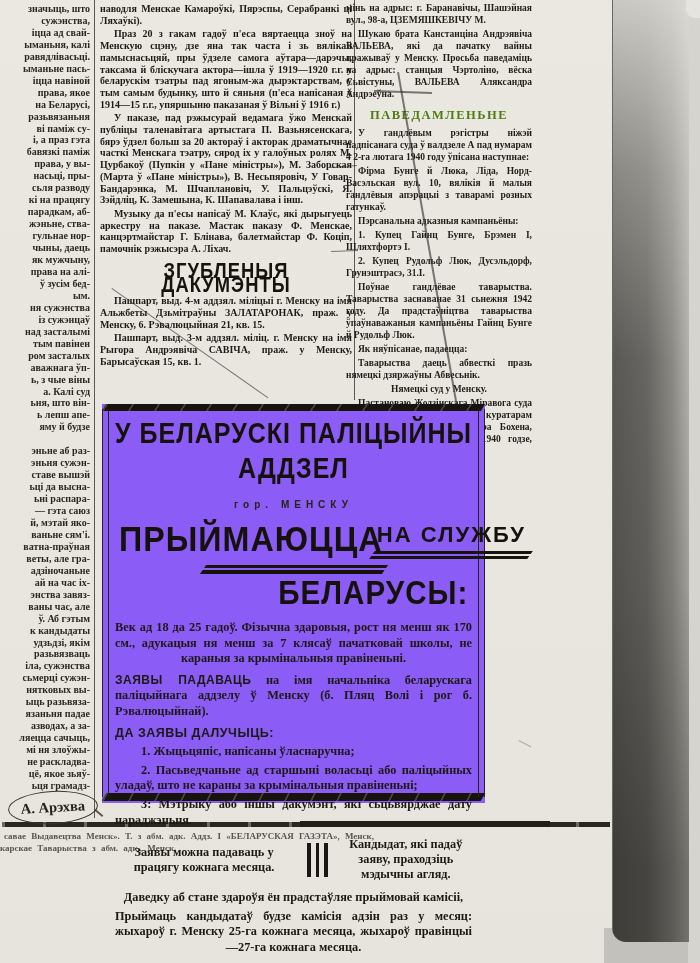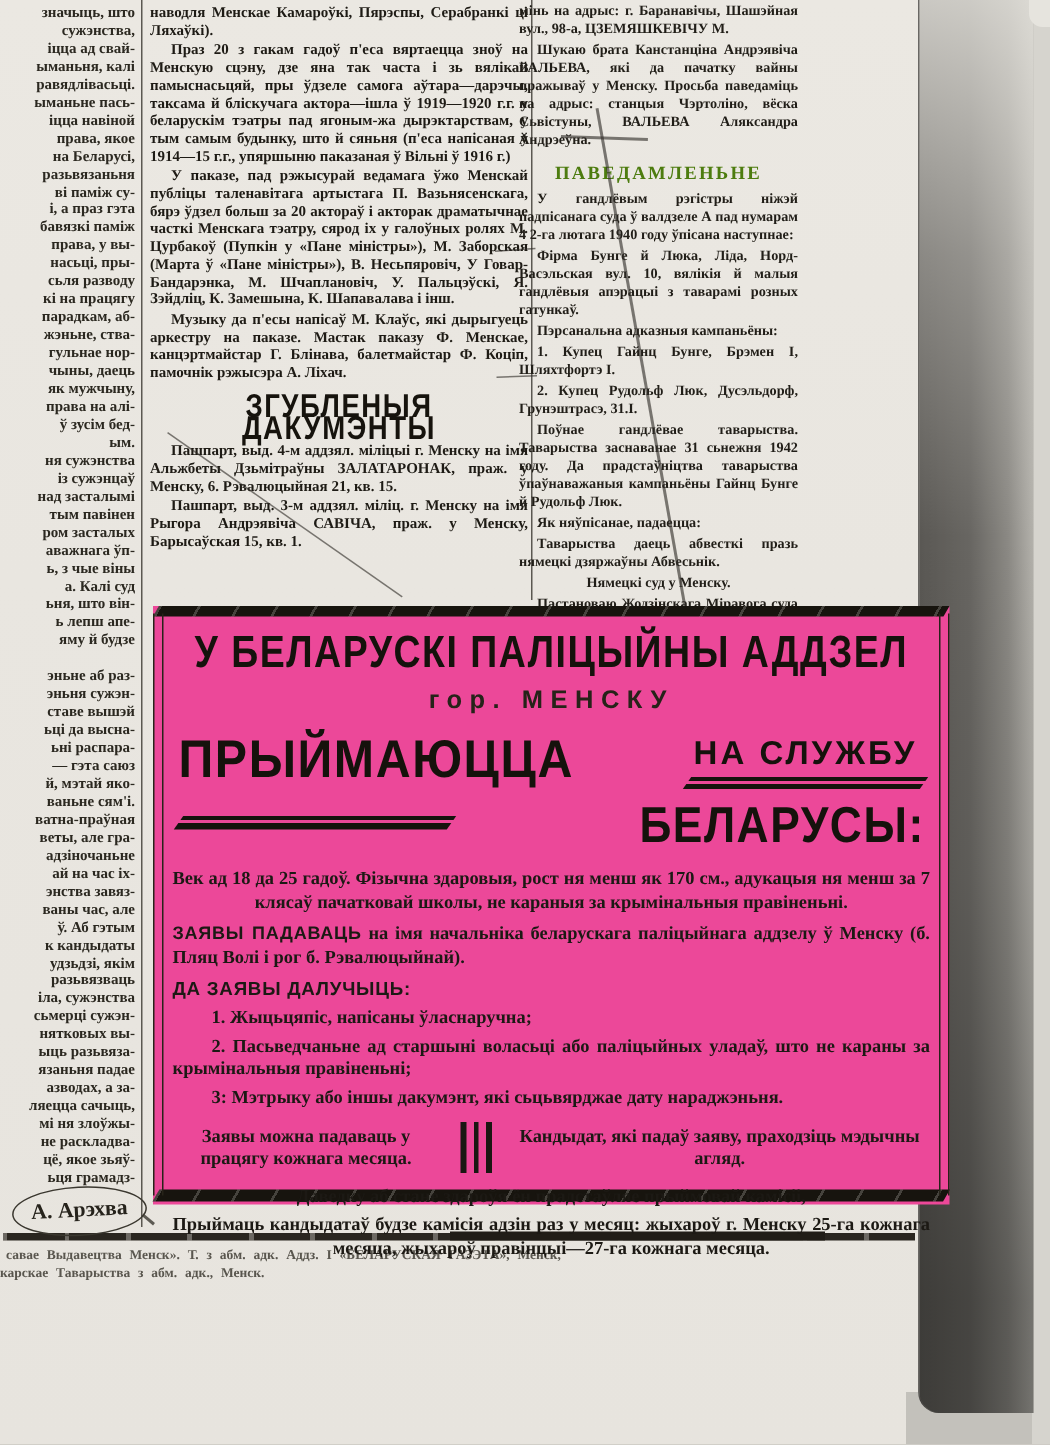--- a/index.html
+++ b/index.html
@@ -34,43 +34,43 @@
            transform:scale(1.02,1.22);transform-origin:center;}
   
   .col-right{position:absolute;left:346px;top:2px;width:186px;font-size:9.5px;line-height:12px;
            font-weight:700;color:#211e18;text-align:justify;}
   .col-right p{margin:0 0 2px 0;text-indent:12px;}
   .col-right p.cont{text-indent:0;}
   .col-right p.center{text-indent:0;text-align:center;}
   .pav-head{margin:9px 0 6px 0;text-align:center;font-weight:700;font-size:12.5px;
            letter-spacing:1.5px;color:#4d7c0f;}
   
-  .ad{position:absolute;left:102px;top:404px;width:531px;height:399px;background:#ec4899;z-index:3;}
+  .ad{position:absolute;left:102px;top:404px;width:383px;height:399px;background:#8b5cf6;z-index:3;}
   .ad-bar{position:absolute;left:2px;right:2px;height:7px;background:#17140e;
           transform:skewX(-30deg);
           background-image:repeating-linear-gradient(90deg,rgba(236,233,227,.22) 0 2px,transparent 2px 26px);}
   .ad-bar.top{top:0;} .ad-bar.bottom{bottom:2px;height:8px;}
   .ad-side{position:absolute;top:5px;bottom:6px;width:5px;
            border-left:1.5px solid #272319;border-right:1.5px solid #272319;}
   .ad-side.l{left:0;} .ad-side.r{right:0;}
   .ad-inner{position:absolute;left:13px;right:13px;top:9px;color:#1c1914;}
   .ad-t1{text-align:center;font-family:"Liberation Sans",sans-serif;font-weight:700;
          font-size:25px;letter-spacing:1px;color:#15120c;transform:scale(1.0,1.2);margin-top:8px;}
   .ad-t2{text-align:center;font-family:"Liberation Sans",sans-serif;font-weight:700;
-         font-size:17px;letter-spacing:5px;margin-top:7px;color:#262319;}
+         font-size:10px;letter-spacing:5px;margin-top:20px;color:#262319;}
   .ad-row1{display:flex;justify-content:space-between;align-items:flex-start;margin:9px 4px 0 4px;}
   .ad-accept{font-family:"Liberation Sans",sans-serif;font-weight:700;font-size:31px;
          letter-spacing:1px;transform:scale(1.04,1.14);transform-origin:left top;color:#15120c;}
   .ad-service{margin-top:3px;text-align:center;}
   .ad-service .t{font-family:"Liberation Sans",sans-serif;font-weight:700;font-size:22px;
          letter-spacing:2px;color:#15120c;}
   .stripes{height:8px;background:repeating-linear-gradient(180deg,#16130d 0 3px,
           rgba(0,0,0,0) 3px 5px,#16130d 5px 8px);transform:skewX(-35deg);}
   .ad-service .stripes{width:158px;margin-top:3px;}
-  .ad-row2{display:flex;align-items:center;margin:6px 4px 0 4px;}
+  .ad-row2{display:flex;align-items:center;margin:6px 4px 0 4px;flex-direction:column;}
   .ad-row2 .stripes{width:182px;height:9px;}
   .ad-bel{margin-left:auto;font-family:"Liberation Sans",sans-serif;font-weight:700;
          font-size:29px;letter-spacing:1px;transform:scale(1.02,1.16);transform-origin:right top;
          color:#15120c;}
   .ad-body{margin-top:13px;font-size:12.3px;line-height:15.6px;font-weight:700;}
   .ad-p{margin:0;text-align:justify;text-align-last:center;}
   .ad-p2{margin:6px 0 0 0;text-align:justify;}
   .ad-lead{font-family:"Liberation Sans",sans-serif;font-size:12px;letter-spacing:.5px;}
   .ad-attach{margin:6px 0 0 0;font-family:"Liberation Sans",sans-serif;font-size:12.5px;
          letter-spacing:.5px;font-weight:700;}

